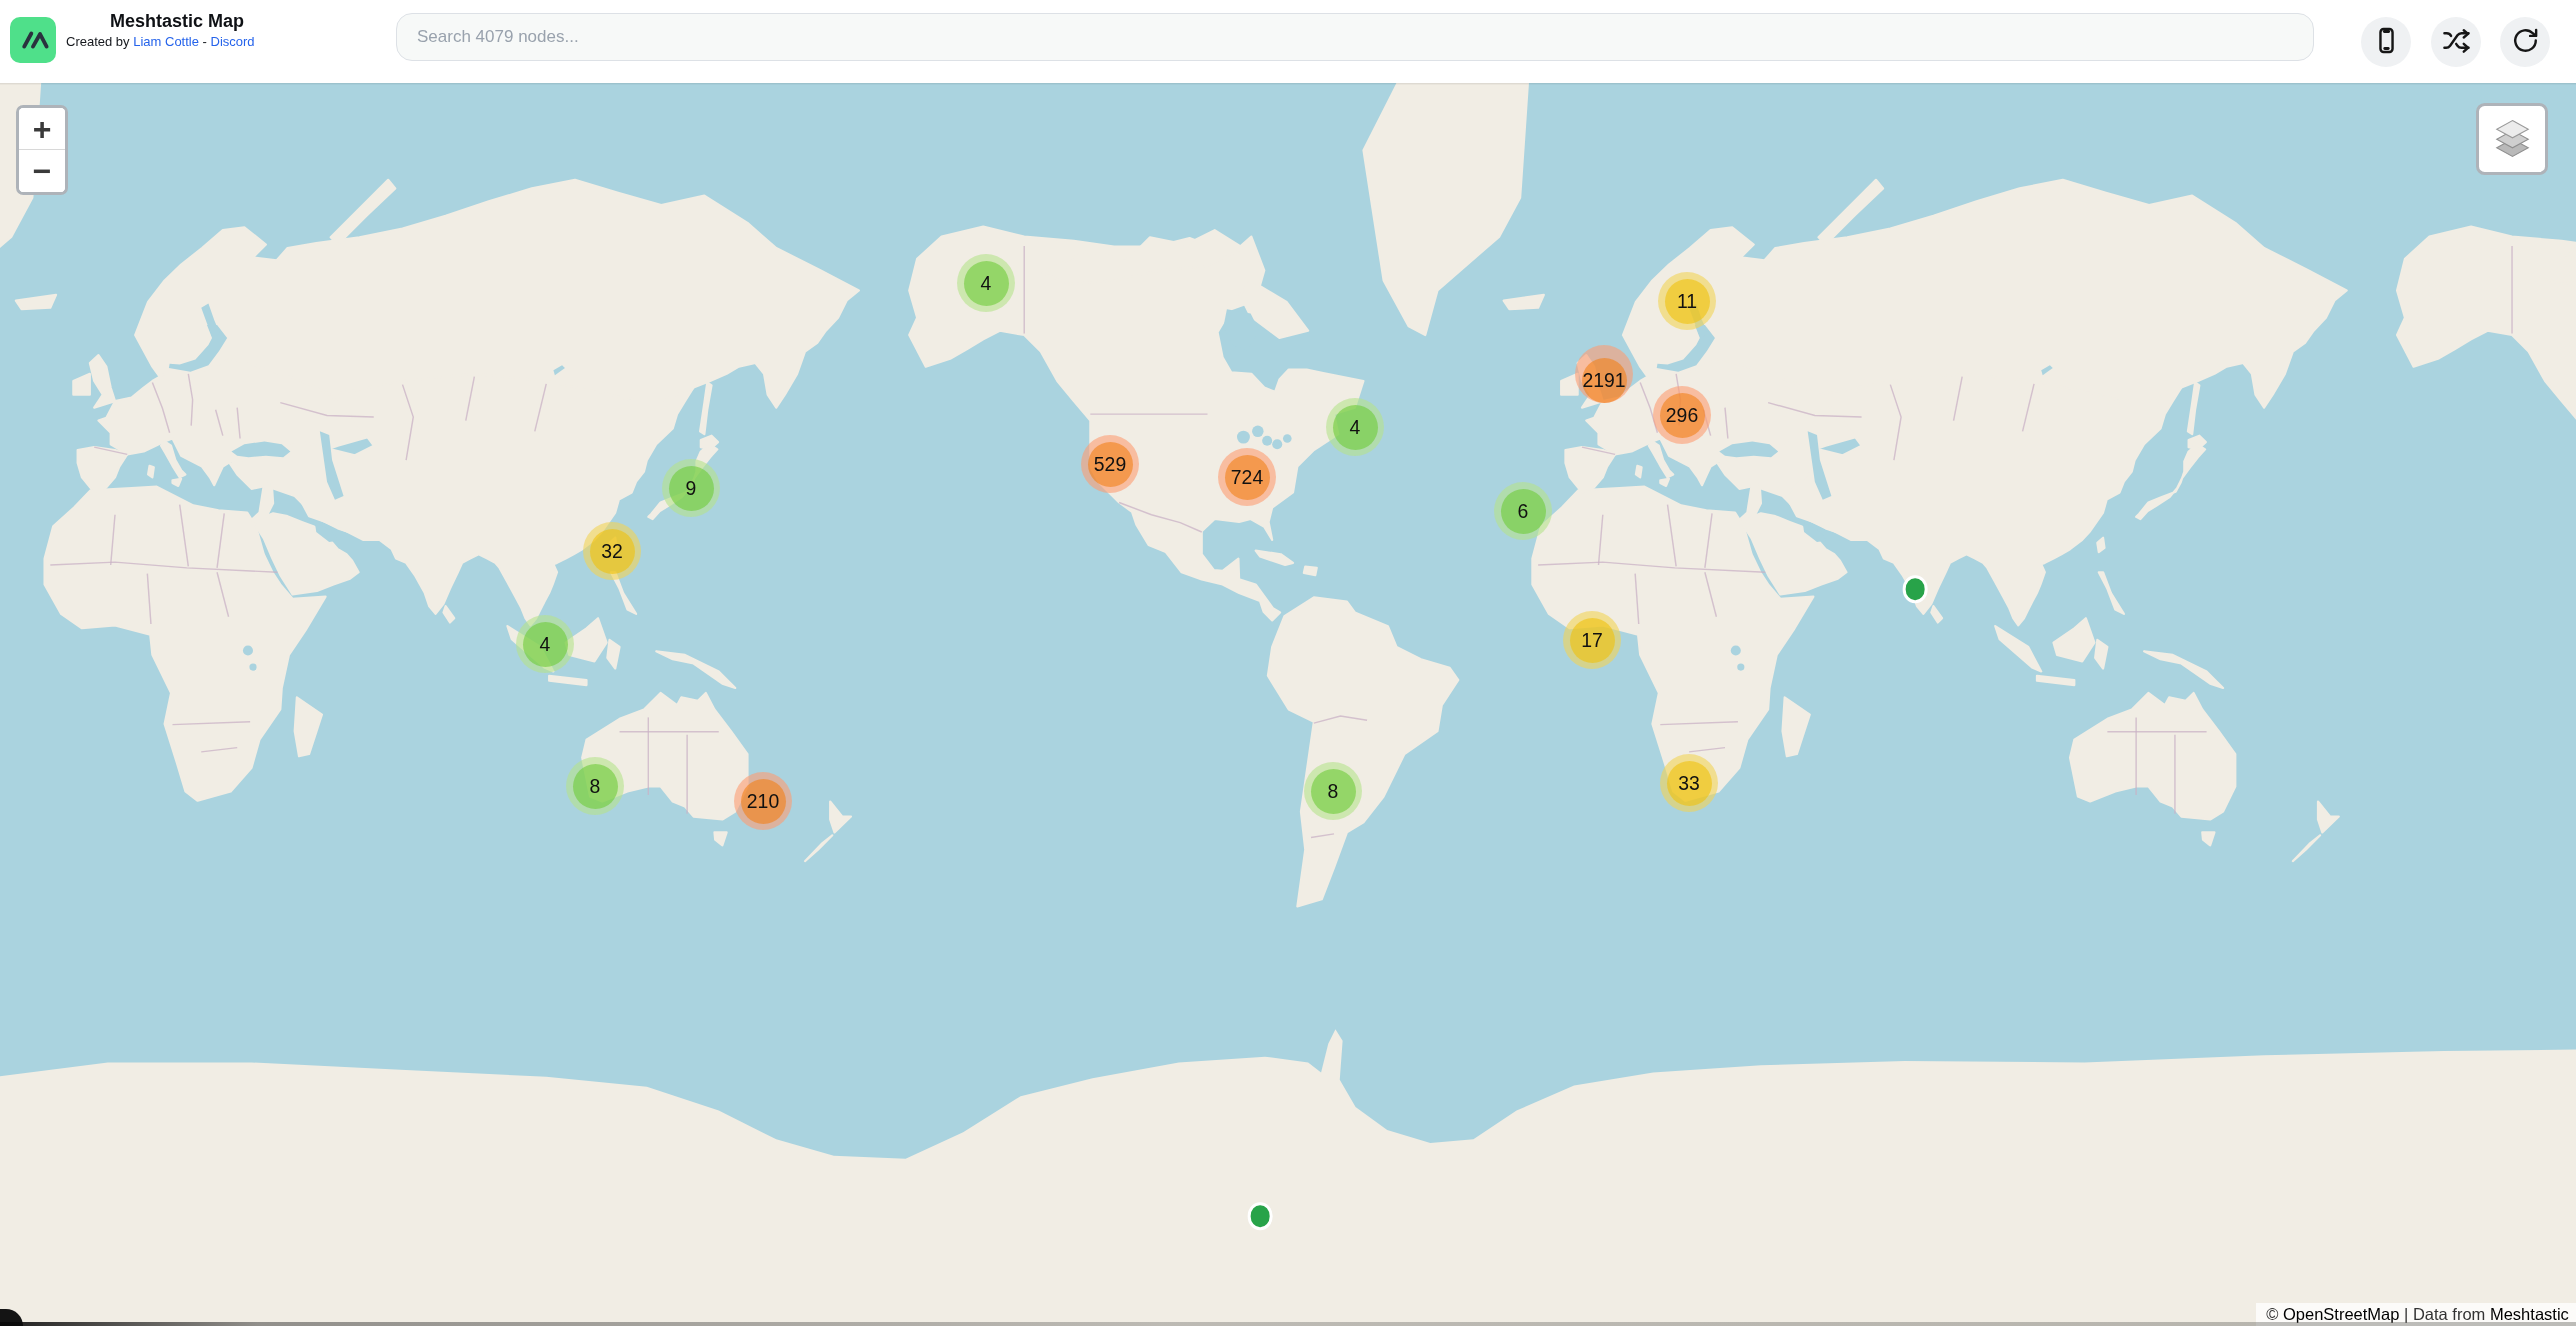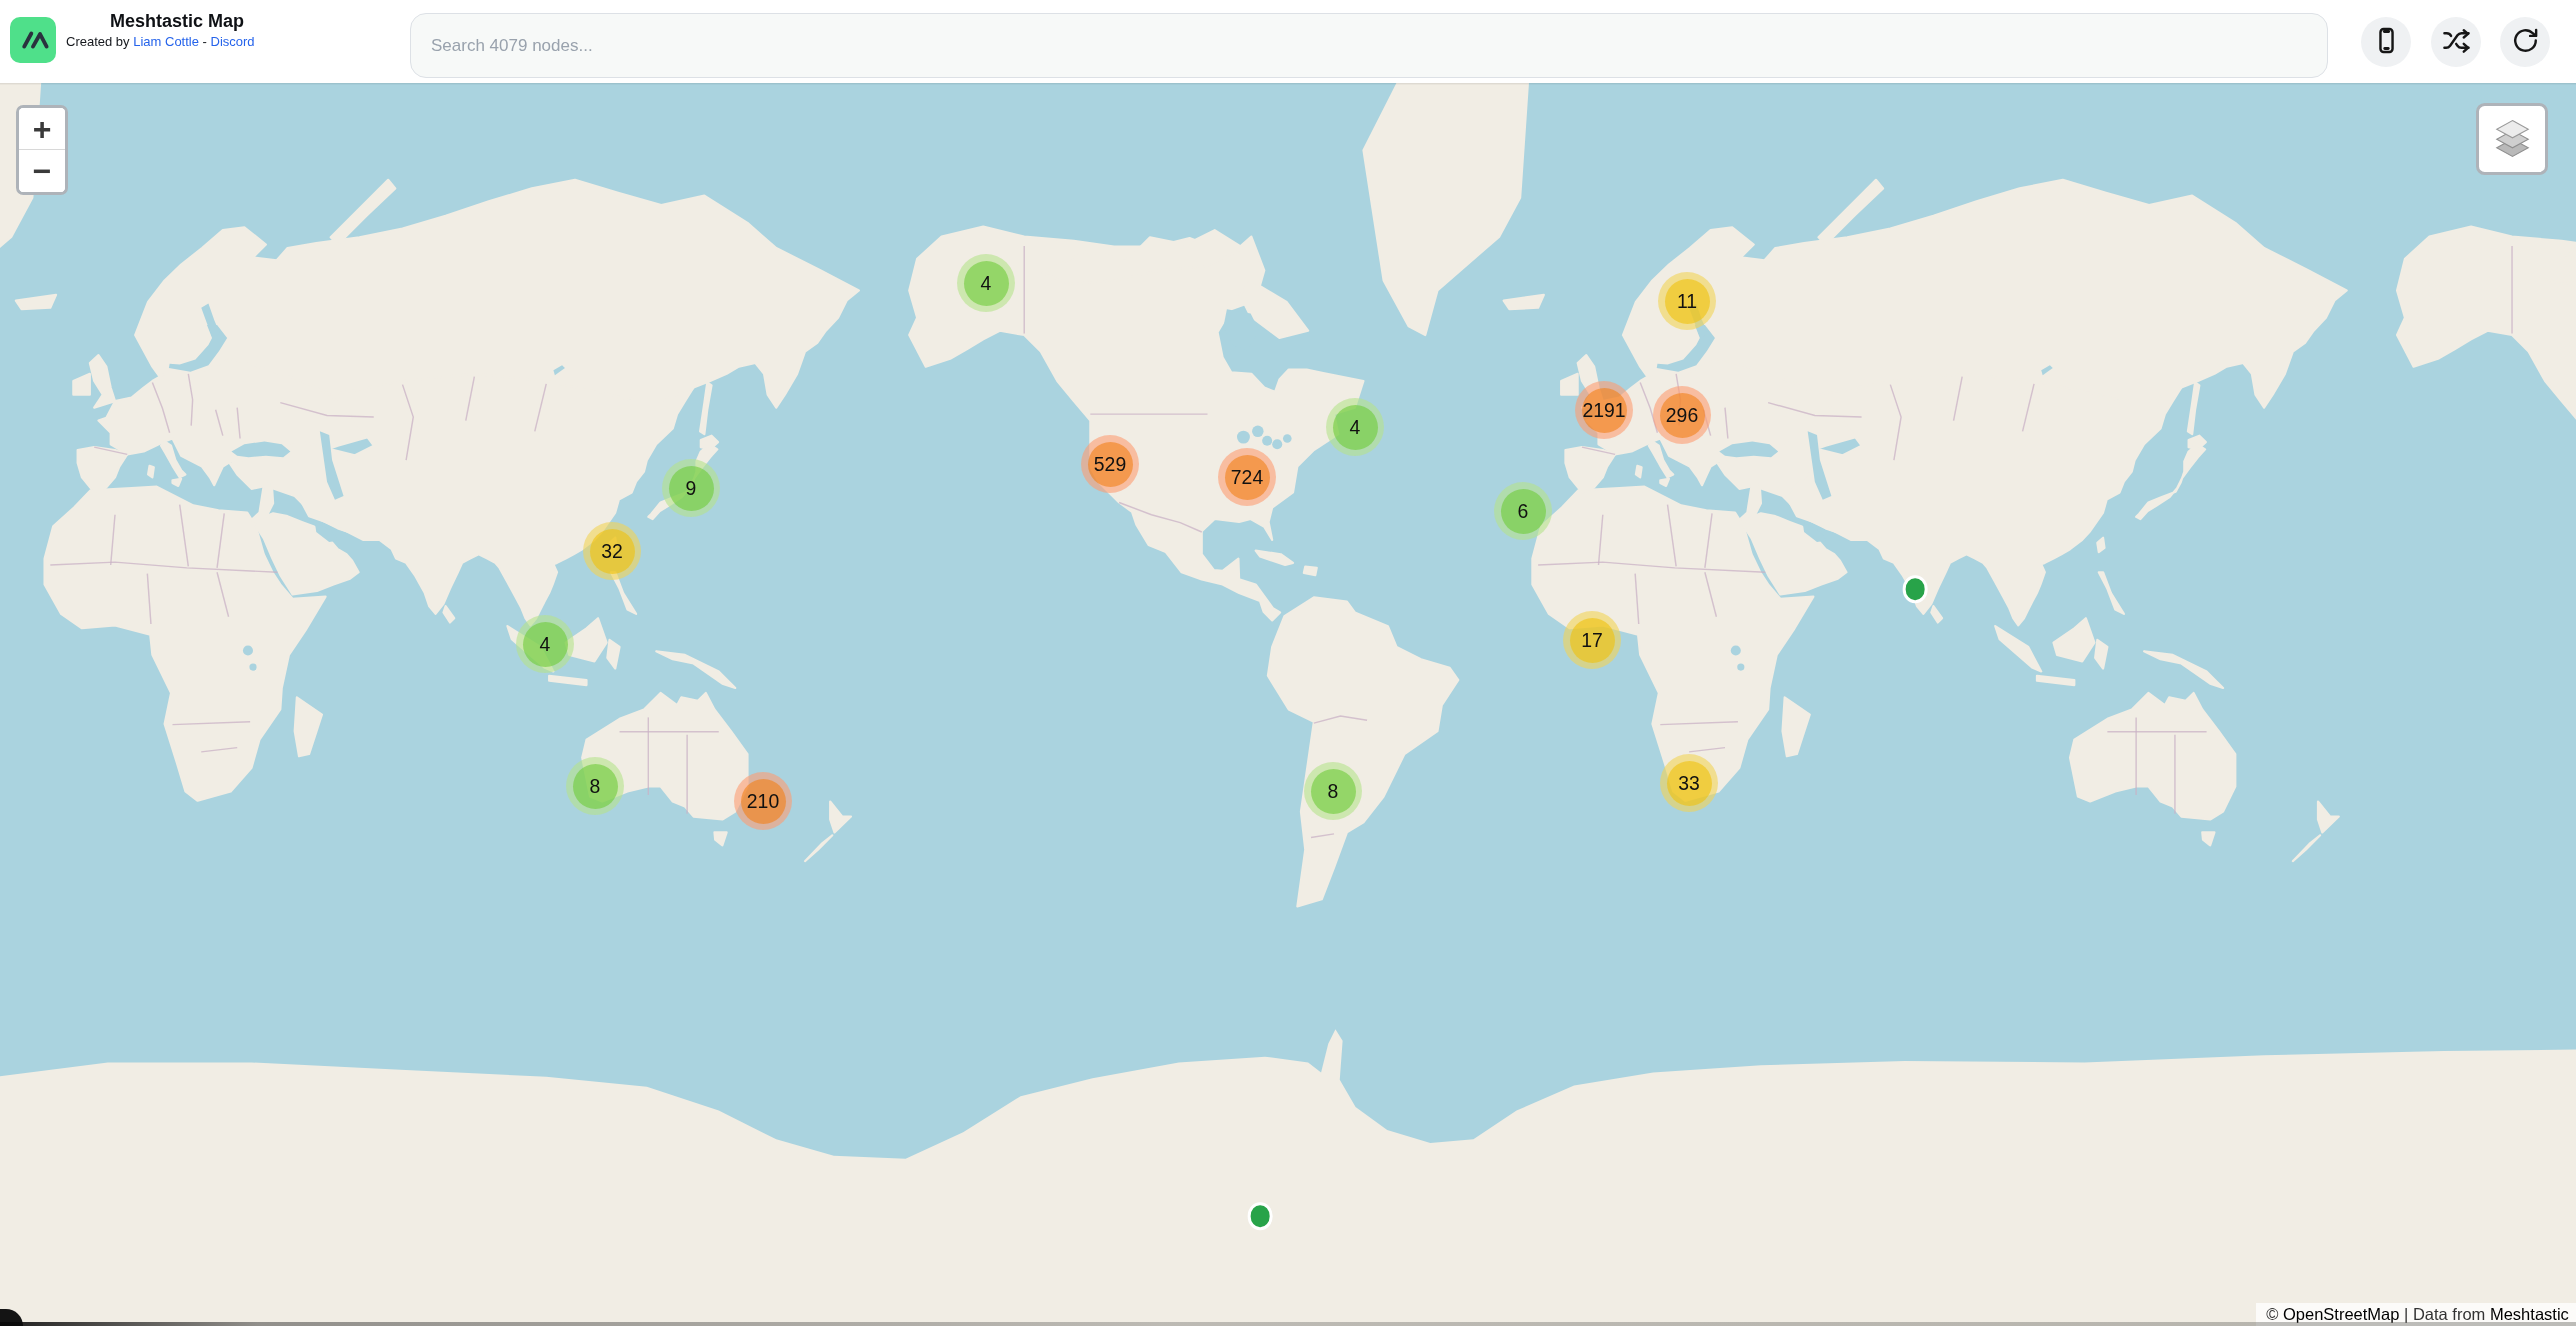--- a/index.html
+++ b/index.html
@@ -15,21 +15,21 @@
   }
   .logo{
     position:absolute;left:10px;top:17px;width:46px;height:46px;border-radius:10px;
     background:#4fe08a;display:flex;align-items:center;justify-content:center;
   }
   .titles{position:absolute;left:66px;top:8.6px;}
   .app-title{font-size:18px;font-weight:bold;color:#0f1115;line-height:24.4px;white-space:pre;margin-left:44px;}
   .byline{font-size:13px;color:#15181d;line-height:18.7px;white-space:pre;}
   .byline a{color:#2563eb;text-decoration:none;cursor:pointer;}
   .search-input{
-    position:absolute;left:410px;top:13px;width:1918px;height:65px;box-sizing:border-box;
+    position:absolute;left:396px;top:13px;width:1918px;height:48px;box-sizing:border-box;
     border:1.4px solid #dde1e6;border-radius:16px;background:#f7f9f8;
     font-family:"Liberation Sans",sans-serif;font-size:17px;color:#333;padding:0 20px;outline:none;
   }
   .search-input::placeholder{color:#99a2ad;}
   .icon-btn{
     position:absolute;top:16.5px;width:50px;height:50px;border-radius:50%;background:#eff1f3;
     border:none;display:flex;align-items:center;justify-content:center;cursor:pointer;padding:0;
   }
   .icon-btn svg{width:29px;height:29px;stroke:#161616;stroke-width:2;fill:none;
     stroke-linecap:round;stroke-linejoin:round;}
@@ -219,21 +219,21 @@
     <div class="cluster" style="left: 1355px; top: 427px; background: rgba(181, 226, 140, 0.6);">
       <div class="inner" style="background: rgba(110, 204, 57, 0.6);">
         <span>4</span>
       </div>
     </div>
     <div class="cluster" style="left: 1333px; top: 791px; background: rgba(181, 226, 140, 0.6);">
       <div class="inner" style="background: rgba(110, 204, 57, 0.6);">
         <span>8</span>
       </div>
     </div>
-    <div class="cluster" style="left: 1604px; top: 410px; background: rgba(253, 156, 115, 0.6);">
+    <div class="cluster" style="left: 1604px; top: 374px; background: rgba(253, 156, 115, 0.6); align-items: flex-end;">
       <div class="inner" style="background: rgba(241, 128, 23, 0.6);">
         <span>2191</span>
       </div>
     </div>
     <div class="cluster" style="left: 1682px; top: 415px; background: rgba(253, 156, 115, 0.6);">
       <div class="inner" style="background: rgba(241, 128, 23, 0.6);">
         <span>296</span>
       </div>
     </div>
     <div class="cluster" style="left: 1687px; top: 301px; background: rgba(241, 211, 87, 0.6);">

